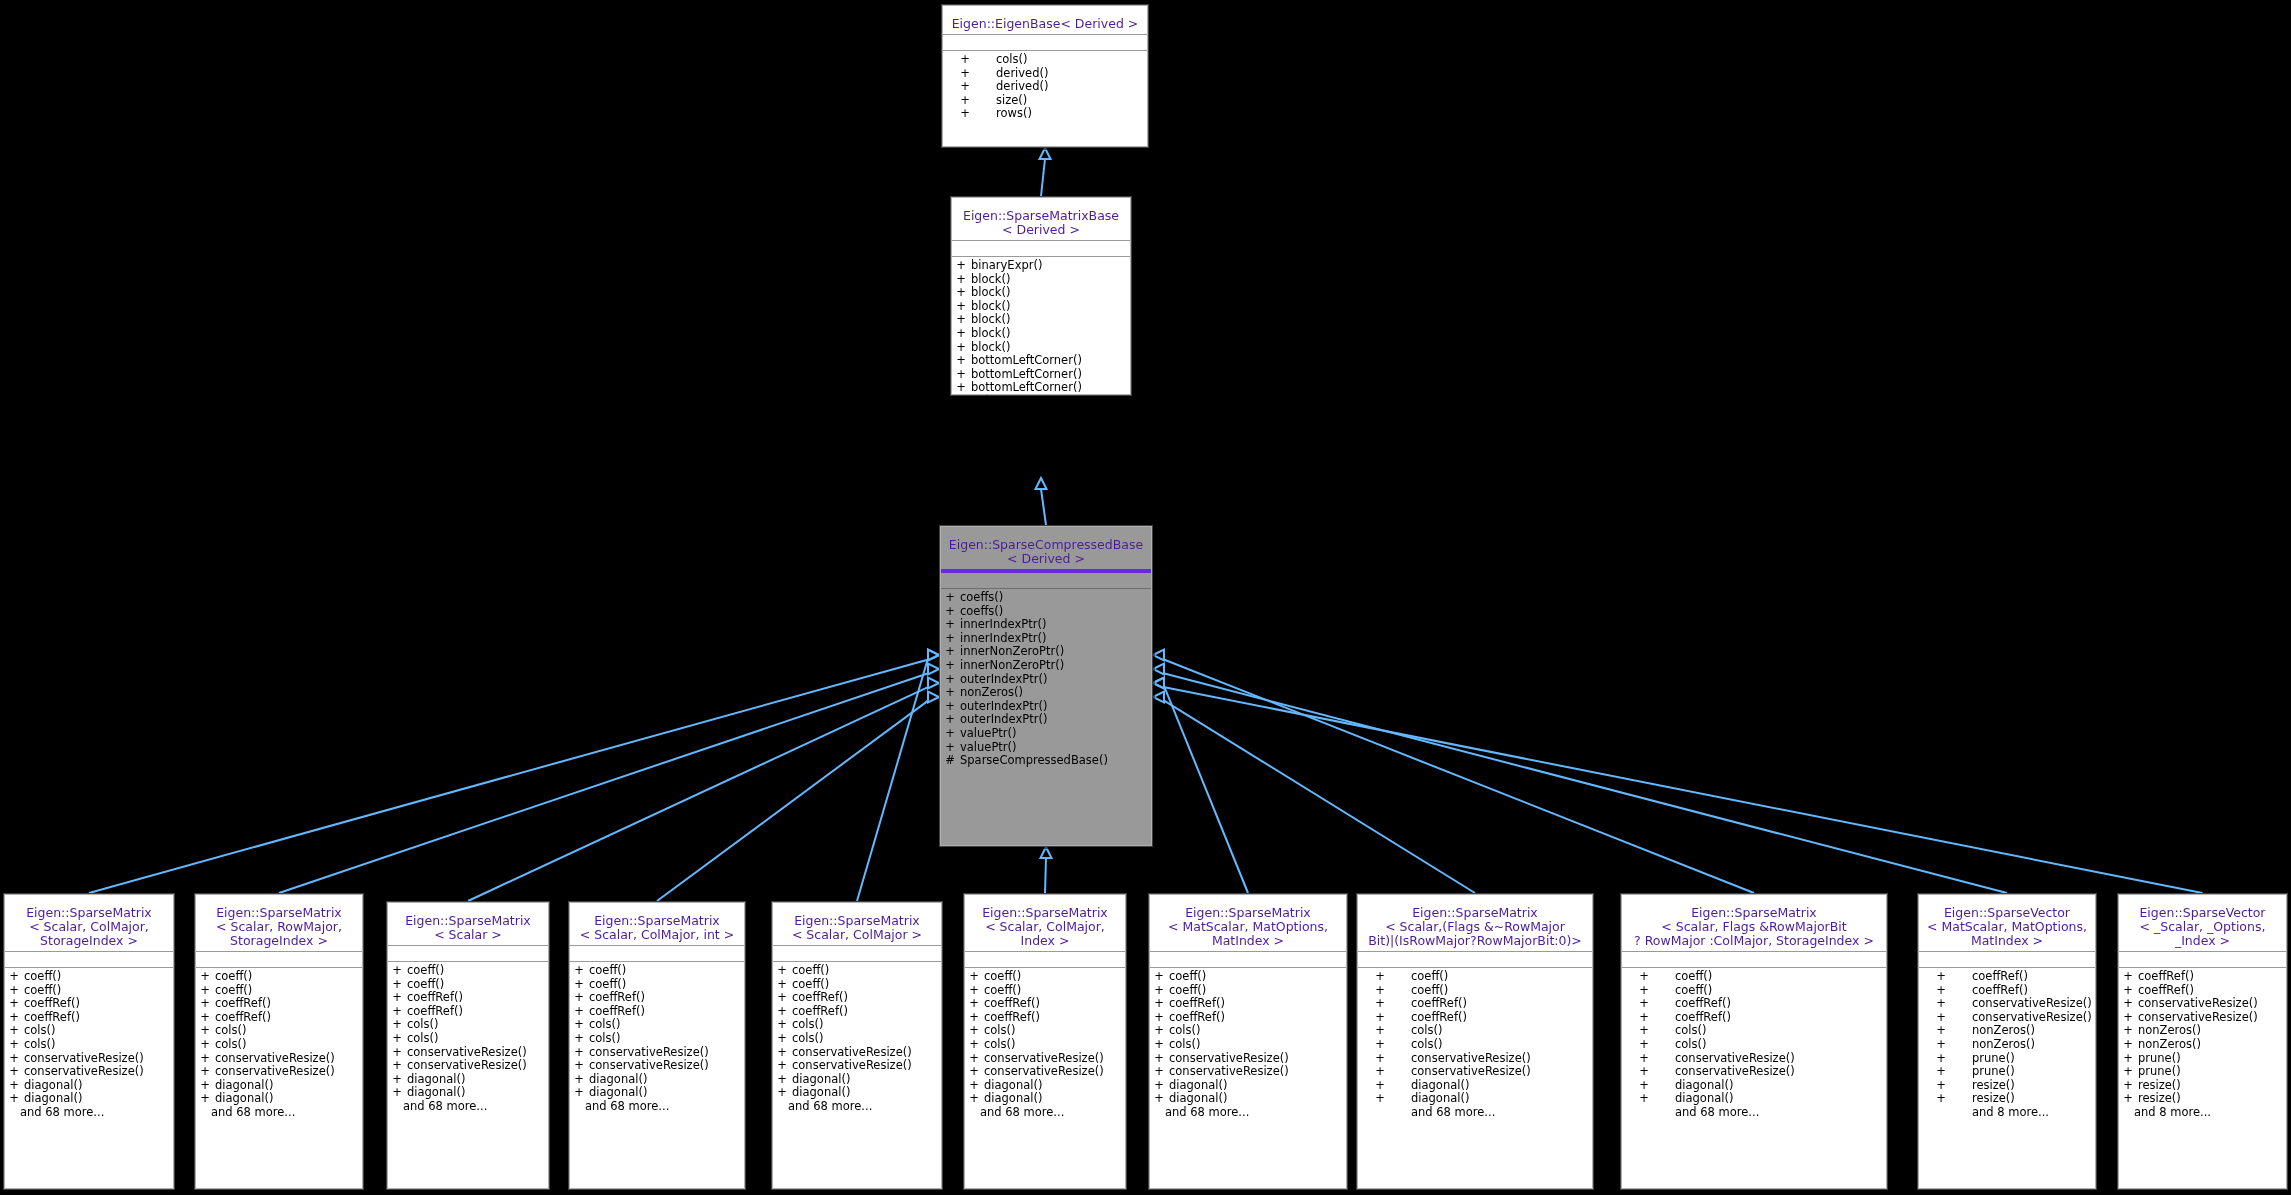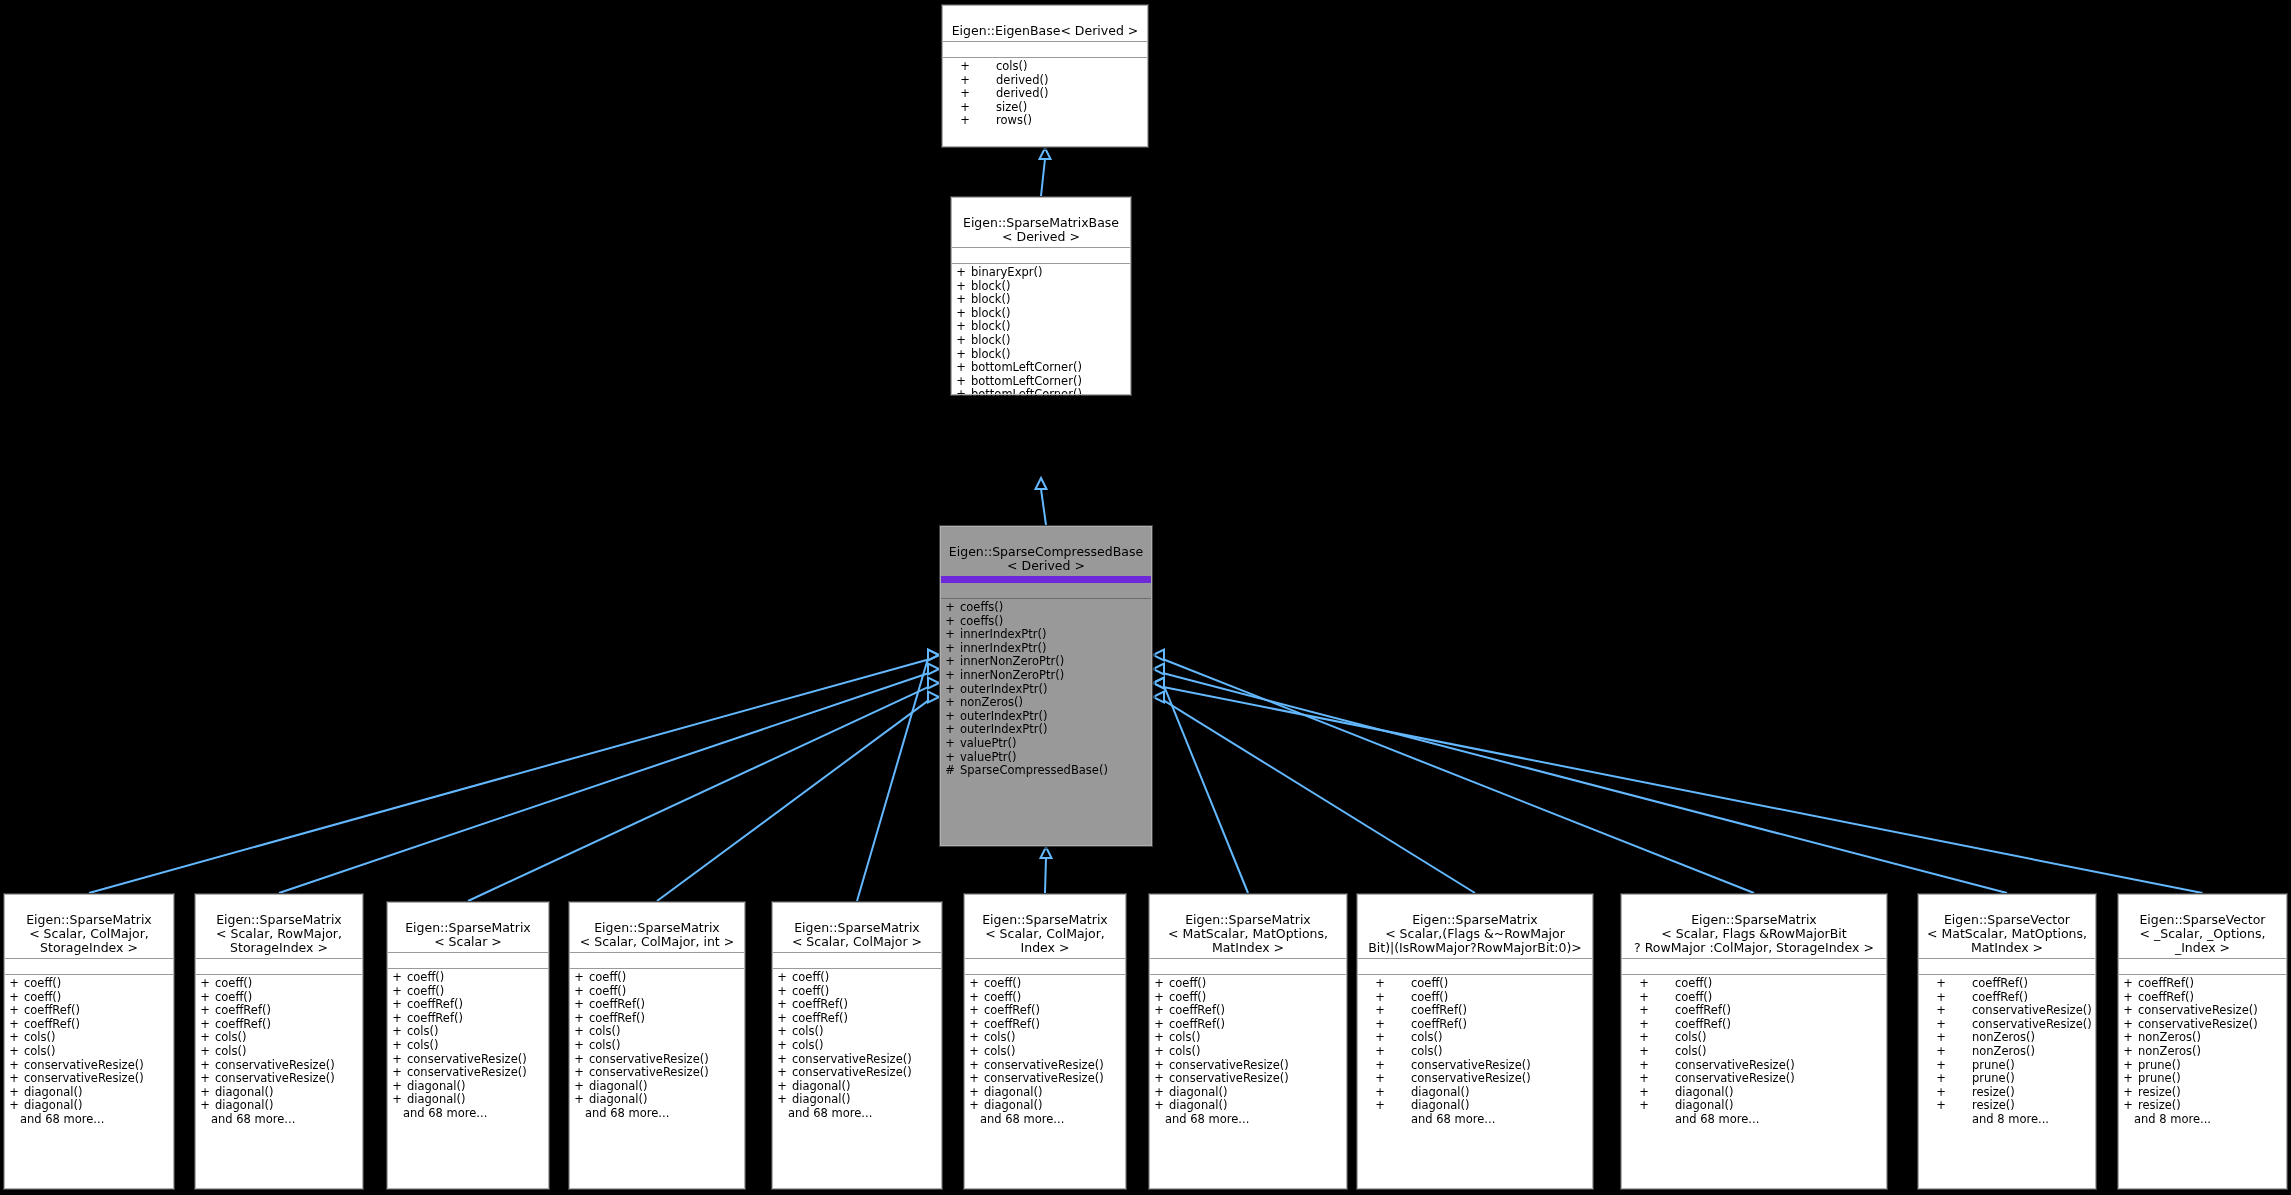--- a/index.html
+++ b/index.html
@@ -20,26 +20,26 @@
     box-shadow:2px 2px 0 0 rgba(0,0,0,0.55);
     outline:1px solid #b0b0b0;
     outline-offset:-2px;
     z-index:5;
   }
   .node.highlight{ background:#999999; }
   .node-title{
     text-align:center;
     font-size:12.5px;
     line-height:14px;
-    color:#000000;
-    padding:19px 4px 3px 4px;
+    color:#4c1d95;
+    padding:12px 4px 3px 4px;
     border-bottom:1px solid #9a9a9a;
     white-space:pre-line;
   }
-  .node.highlight .node-title{ border-bottom:7px solid #6d28d9;}
+  .node.highlight .node-title{ border-bottom:4px solid #6d28d9;}
   .node-attrs{
     height:15px;
     border-bottom:1px solid #9a9a9a;
   }
   .node.highlight .node-attrs{ border-bottom:1px solid #6d6d6d;}
   .node-methods{
     padding:2px 0 3px 0;
   }
   .m-row{
     display:flex;

